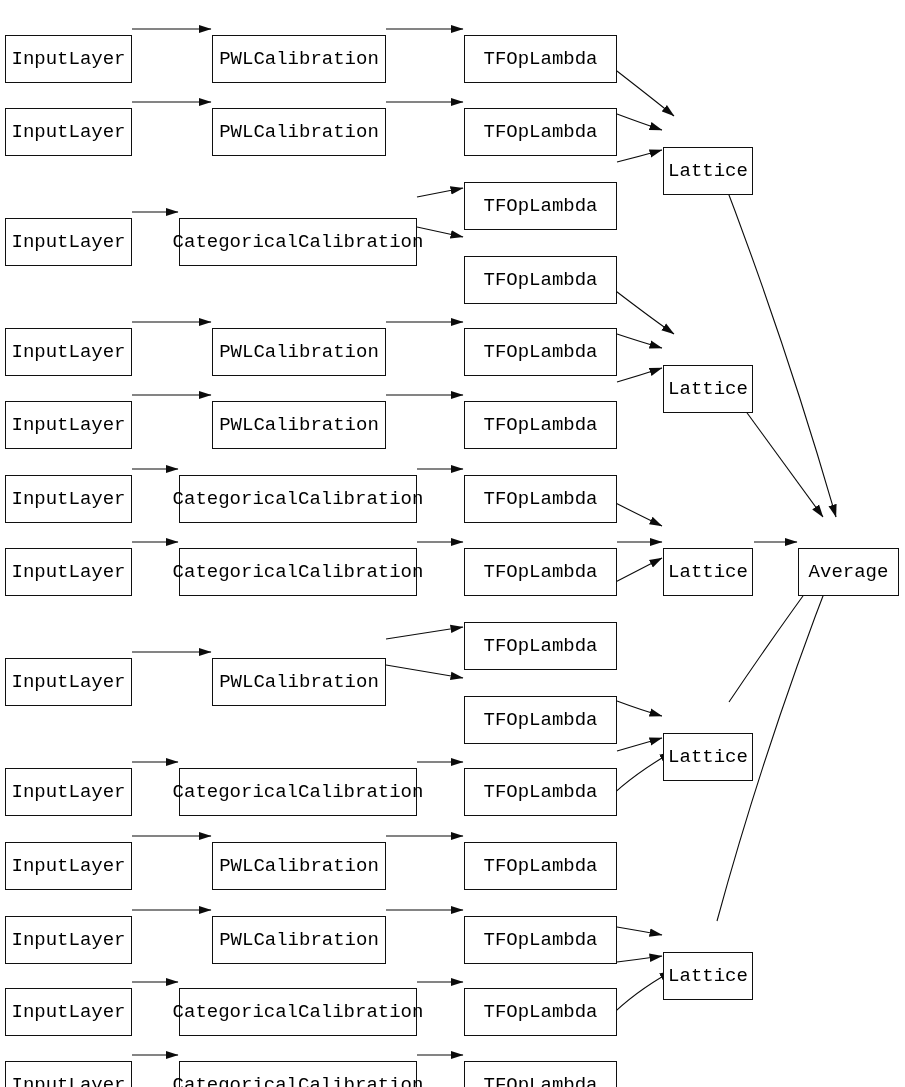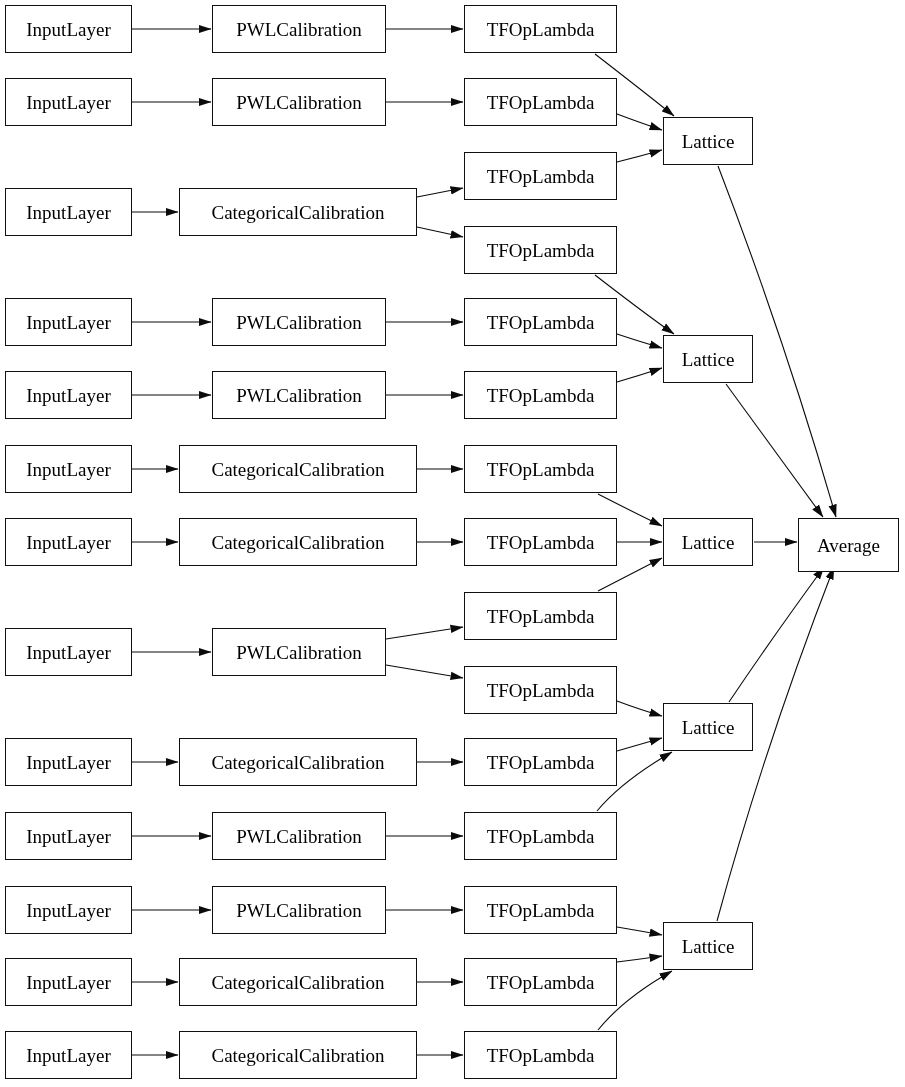--- a/index.html
+++ b/index.html
@@ -31,25 +31,26 @@
     stroke: none;
   }
   .node {
     position: absolute;
     box-sizing: border-box;
     border: 1.4px solid #101010;
     background: #ffffff;
     display: flex;
     align-items: center;
     justify-content: center;
-    font-family: Liberation Serif, serif;
+    font-family: Liberation Mono, monospace;
     font-size: 19px;
     line-height: 1;
     color: #000000;
     white-space: nowrap;
+    margin-top: 30px;
   }
 </style>
 </head>
 <body>
 
 <div id="diagram">
   <svg id="edge-svg" width="905" height="1087" viewBox="0 0 905 1087" xmlns="http://www.w3.org/2000/svg">
     <defs>
       <marker id="arrow" viewBox="0 0 13 10" refX="12.5" refY="5" markerWidth="13" markerHeight="10" markerUnits="userSpaceOnUse" orient="auto">
         <polygon class="arrowhead" points="0,0.8 13,5 0,9.2"></polygon>
@@ -123,21 +124,21 @@
     <div class="node" style="left: 5px; top: 371px; width: 127px; height: 48px;">InputLayer</div>
     <div class="node" style="left: 212px; top: 371px; width: 174px; height: 48px;">PWLCalibration</div>
     <div class="node" style="left: 464px; top: 371px; width: 153px; height: 48px;">TFOpLambda</div>
     <div class="node" style="left: 5px; top: 445px; width: 127px; height: 48px;">InputLayer</div>
     <div class="node" style="left: 179px; top: 445px; width: 238px; height: 48px;">CategoricalCalibration</div>
     <div class="node" style="left: 464px; top: 445px; width: 153px; height: 48px;">TFOpLambda</div>
     <div class="node" style="left: 5px; top: 518px; width: 127px; height: 48px;">InputLayer</div>
     <div class="node" style="left: 179px; top: 518px; width: 238px; height: 48px;">CategoricalCalibration</div>
     <div class="node" style="left: 464px; top: 518px; width: 153px; height: 48px;">TFOpLambda</div>
     <div class="node" style="left: 663px; top: 518px; width: 90px; height: 48px;">Lattice</div>
-    <div class="node" style="left: 798px; top: 518px; width: 101px; height: 54px;">Average</div>
+    <div class="node" style="left: 798px; top: 518px; width: 101px; height: 48px;">Average</div>
     <div class="node" style="left: 464px; top: 592px; width: 153px; height: 48px;">TFOpLambda</div>
     <div class="node" style="left: 5px; top: 628px; width: 127px; height: 48px;">InputLayer</div>
     <div class="node" style="left: 212px; top: 628px; width: 174px; height: 48px;">PWLCalibration</div>
     <div class="node" style="left: 464px; top: 666px; width: 153px; height: 48px;">TFOpLambda</div>
     <div class="node" style="left: 663px; top: 703px; width: 90px; height: 48px;">Lattice</div>
     <div class="node" style="left: 5px; top: 738px; width: 127px; height: 48px;">InputLayer</div>
     <div class="node" style="left: 179px; top: 738px; width: 238px; height: 48px;">CategoricalCalibration</div>
     <div class="node" style="left: 464px; top: 738px; width: 153px; height: 48px;">TFOpLambda</div>
     <div class="node" style="left: 5px; top: 812px; width: 127px; height: 48px;">InputLayer</div>
     <div class="node" style="left: 212px; top: 812px; width: 174px; height: 48px;">PWLCalibration</div>

